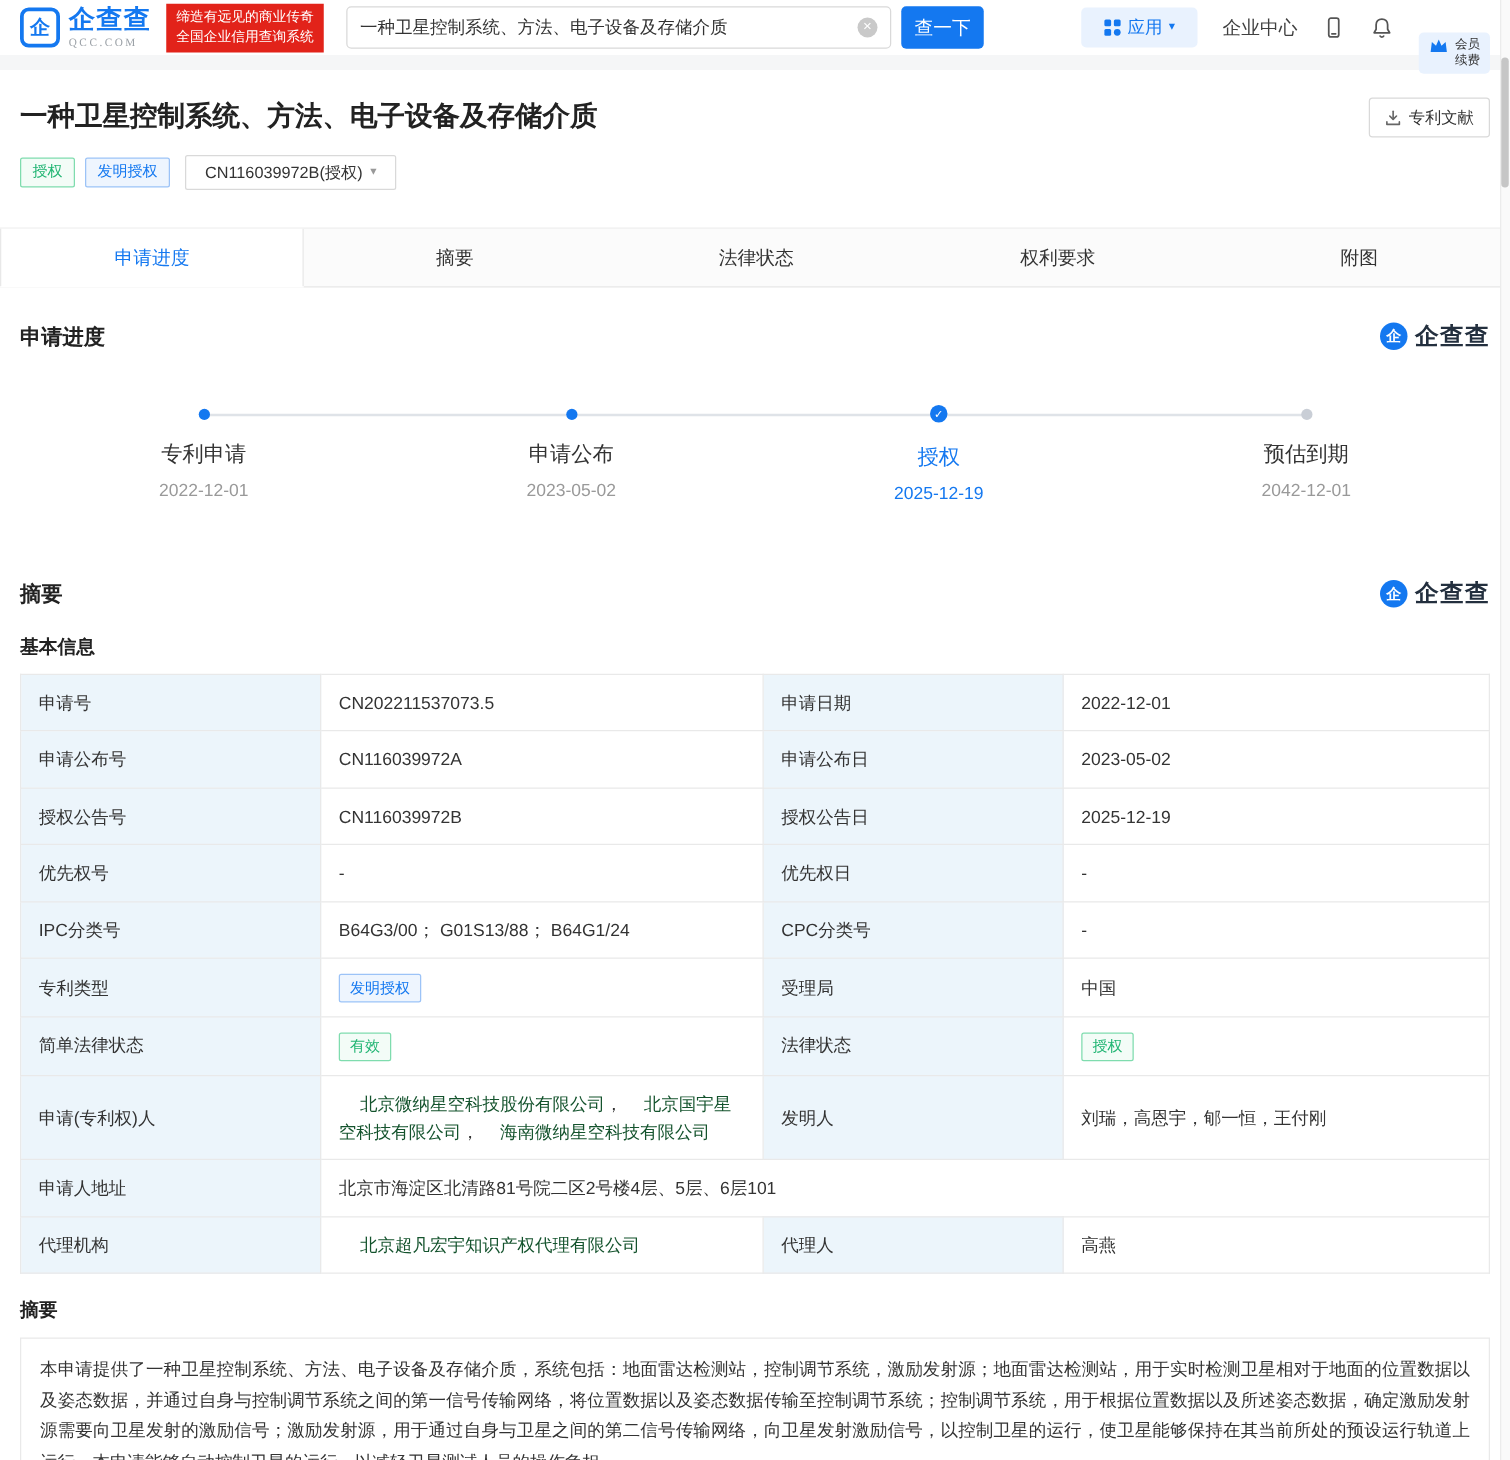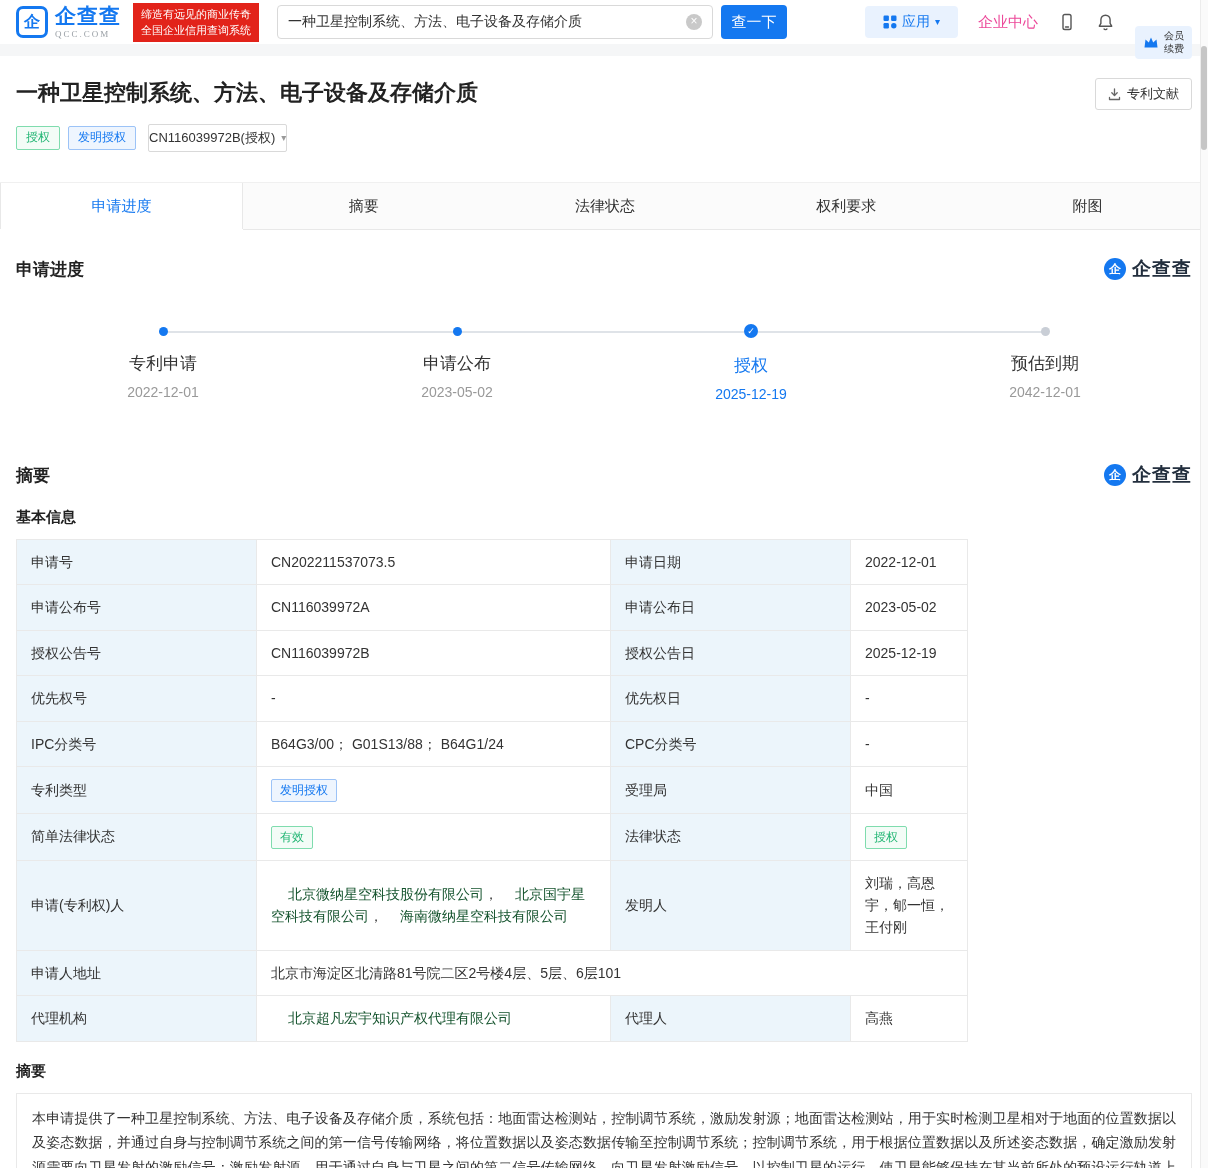--- a/index.html
+++ b/index.html
@@ -22,37 +22,37 @@
   .search-input{flex:1;border:none;outline:none;font-size:14px;color:#333;background:transparent;font-family:inherit;}
   .clear-icon{flex:0 0 auto;width:16px;height:16px;border-radius:50%;background:#c9c9c9;color:#fff;
               font-size:12px;line-height:15px;text-align:center;cursor:pointer;}
   .search-btn{width:66px;height:34px;margin-left:8px;background:#1478f0;border:none;border-radius:4px;
               color:#fff;font-size:15px;cursor:pointer;font-family:inherit;}
   .topnav{margin-left:auto;display:flex;align-items:center;gap:20px;}
   .app-btn{display:flex;align-items:center;gap:5px;background:#e9f2fe;color:#1478f0;font-size:14px;
            padding:7px 18px;border-radius:4px;cursor:pointer;}
   .caret{font-size:10px;line-height:1;}
   .caret.gray{color:#999;}
-  .nav-link{font-size:15px;color:#ec4899;cursor:pointer;}
+  .nav-link{font-size:15px;color:#404040;cursor:pointer;}
   .ico{cursor:pointer;display:block;}
-  .vip-btn{display:flex;align-items:center;gap:5px;background:#e9f2fe;border-radius:4px;padding:3px 8px;cursor:pointer;margin-top:40px;}
+  .vip-btn{display:flex;gap:5px;background:#e9f2fe;border-radius:4px;padding:3px 8px;cursor:pointer;margin-top:40px;}
   .vip-txt{font-size:10px;color:#333;line-height:1.35;text-align:center;}
   .gray-strip{height:12px;background:#f5f6f7;}
 
   
   .title-row{margin:22px 16px 0;display:flex;justify-content:space-between;align-items:flex-start;}
   .patent-title{font-size:22px;font-weight:700;color:#222;line-height:1.35;}
   .doc-btn{display:flex;align-items:center;gap:6px;border:1px solid #d9d9d9;background:#fff;border-radius:3px;
            padding:6px 12px;font-size:13px;color:#333;cursor:pointer;font-family:inherit;white-space:nowrap;}
   .tag-row{margin:14px 16px 16px;display:flex;align-items:center;}
   .tag{display:inline-block;font-size:12px;padding:3px 9px;border-radius:2px;margin-right:8px;line-height:1.3;}
   .tag-green{color:#21b573;border:1px solid #7fdcae;background:#f3fcf7;}
   .tag-blue{color:#1478f0;border:1px solid #9cc3f7;background:#eef5fe;}
   .version-select{display:inline-flex;align-items:center;gap:6px;border:1px solid #d9d9d9;border-radius:2px;
-                  padding:4px 0;font-size:13px;color:#333;cursor:pointer;margin-left:4px;}
+                  padding:4px 15px;font-size:13px;color:#333;cursor:pointer;margin-left:4px;}
 
   
   .tabs{margin-top:30px;display:flex;background:#fbfbfb;border-top:1px solid #f0f0f0;
         border-bottom:1px solid #e8e8e8;height:48px;}
   .tab{flex:1;display:flex;align-items:center;justify-content:center;font-size:15px;color:#333;cursor:pointer;}
   .tab.active{background:#fff;color:#1478f0;border-left:1px solid #e8e8e8;border-right:1px solid #e8e8e8;
               box-shadow:0 1px 0 #fff;}
 
   
   .sec-head{margin:26px 16px 0;display:flex;justify-content:space-between;align-items:center;}
@@ -71,21 +71,21 @@
   .tl-dot{width:9px;height:9px;border-radius:50%;background:#1478f0;margin-top:5px;position:relative;z-index:1;}
   .tl-item.future .tl-dot{background:#c9ced6;}
   .tl-item.current .tl-dot{width:14px;height:14px;margin-top:2px;display:flex;align-items:center;justify-content:center;}
   .tl-item.current .tl-dot::after{content:"✓";color:#fff;font-size:9px;line-height:1;}
   .tl-label{margin-top:16px;font-size:17px;color:#333;}
   .tl-date{margin-top:9px;font-size:14px;color:#999;}
   .tl-item.current .tl-label,.tl-item.current .tl-date{color:#1478f0;}
 
   
   .sub-head{margin:20px 16px 0;font-size:15px;font-weight:700;color:#222;}
-  .info-table{margin:12px 16px 0;width:952px;border-collapse:collapse;table-layout:fixed;font-size:14px;padding-left:13px;}
+  .info-table{margin:12px 16px 0;width:1176px;border-collapse:collapse;table-layout:fixed;font-size:14px;padding-left:13px;}
   .info-table td{border:1px solid #e9e9e9;padding:11px 14px;vertical-align:middle;color:#333;line-height:1.6;
                  word-break:break-all;}
   .cell-label{background:#ecf5fb;}
   .col-label{width:240px;}
   .col-val1{width:354px;}
   .blue-link{color:#14532d;cursor:pointer;margin-left:17px;}
   .tbl-tag{display:inline-block;font-size:12px;padding:2px 8px;border-radius:2px;line-height:1.4;}
 
   
   .abstract-box{margin:12px 16px 0;border:1px solid #e9e9e9;padding:12px 15px;font-size:14px;color:#333;

